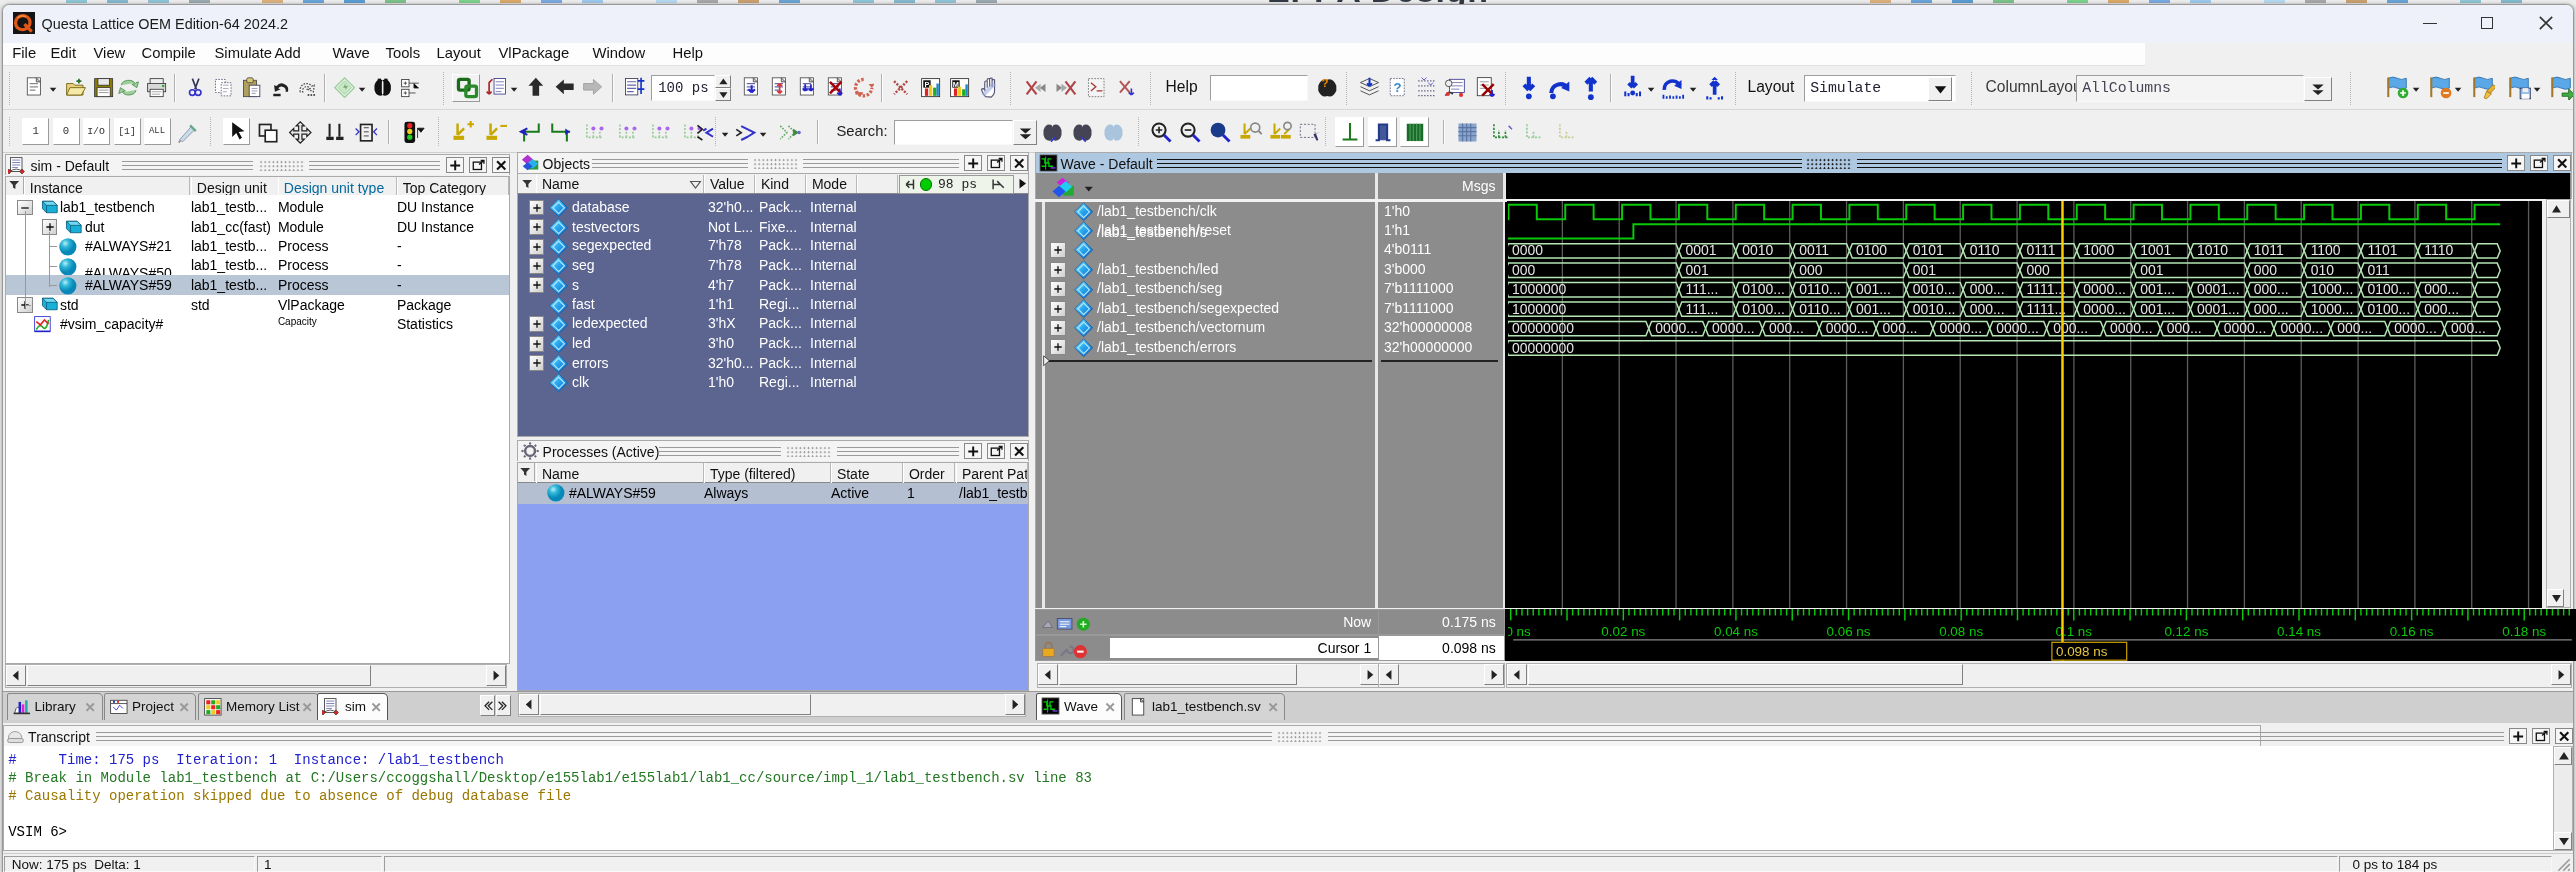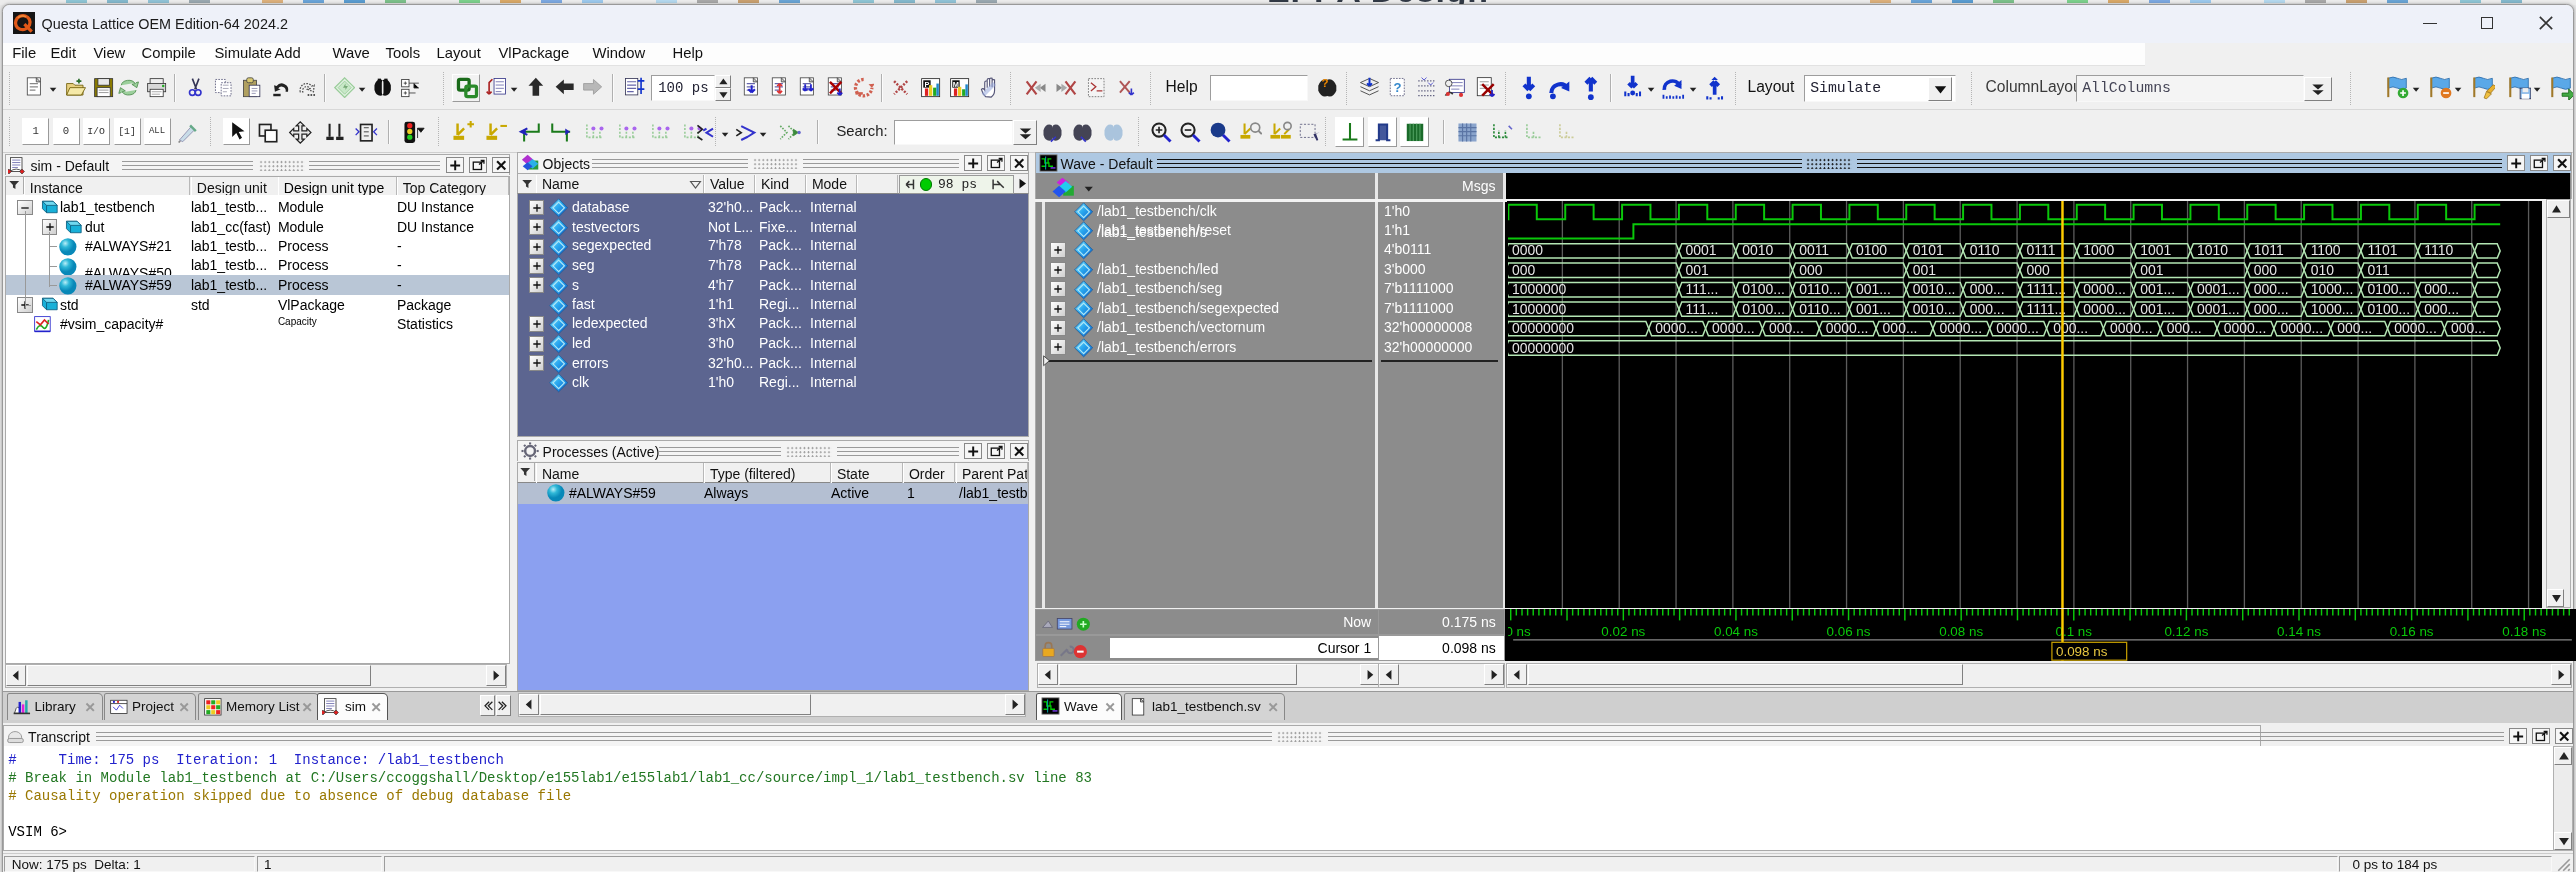--- a/index.html
+++ b/index.html
@@ -796,21 +796,21 @@
     </div>
   </div>
 <div class="p" style="left:4.9px;top:176px;width:505px;height:19.7px;background:#f0f0f0;border:0.8px solid #aaa;border-bottom:0.8px solid #888">
     <div class="p" style="left:18px;top:0;width:166px;height:18px;border-right:0.8px solid #b8b8b8;border-left:0.8px solid #fff">
       <div style="margin:2.5px 0 0 4.9px;font-size:14px;color:#111;white-space:nowrap;overflow:hidden">Instance</div>
     </div>
     <div class="p" style="left:185px;top:0;width:88px;height:18px;border-right:0.8px solid #b8b8b8;border-left:0.8px solid #fff">
       <div style="margin:2.5px 0 0 4.9px;font-size:14px;color:#111;white-space:nowrap;overflow:hidden">Design unit</div>
     </div>
     <div class="p" style="left:272px;top:0;width:119px;height:18px;border-right:0.8px solid #b8b8b8;border-left:0.8px solid #fff">
-      <div style="margin:2.5px 0 0 4.9px;font-size:14px;color:#000000;white-space:nowrap;overflow:hidden">Design unit type</div>
+      <div style="margin:2.5px 0 0 4.9px;font-size:14px;color:#0369a1;white-space:nowrap;overflow:hidden">Design unit type</div>
     </div>
     <div class="p" style="left:391px;top:0;width:112px;height:18px;border-right:0.8px solid #b8b8b8;border-left:0.8px solid #fff">
       <div style="margin:2.5px 0 0 4.9px;font-size:14px;color:#111;white-space:nowrap;overflow:hidden">Top Category</div>
     </div>
   </div>
 <div class="p" style="left:5.7px;top:176px;width:18px;height:18px;border-right:0.8px solid #aaa">
     <svg width="16.4" height="16.4" viewBox="0 0 20 20">
       <path d="M4,6 h12 l-4.5,5 v5 l-3,-2 v-3 Z" fill="#333"></path>
     </svg>
   </div>

